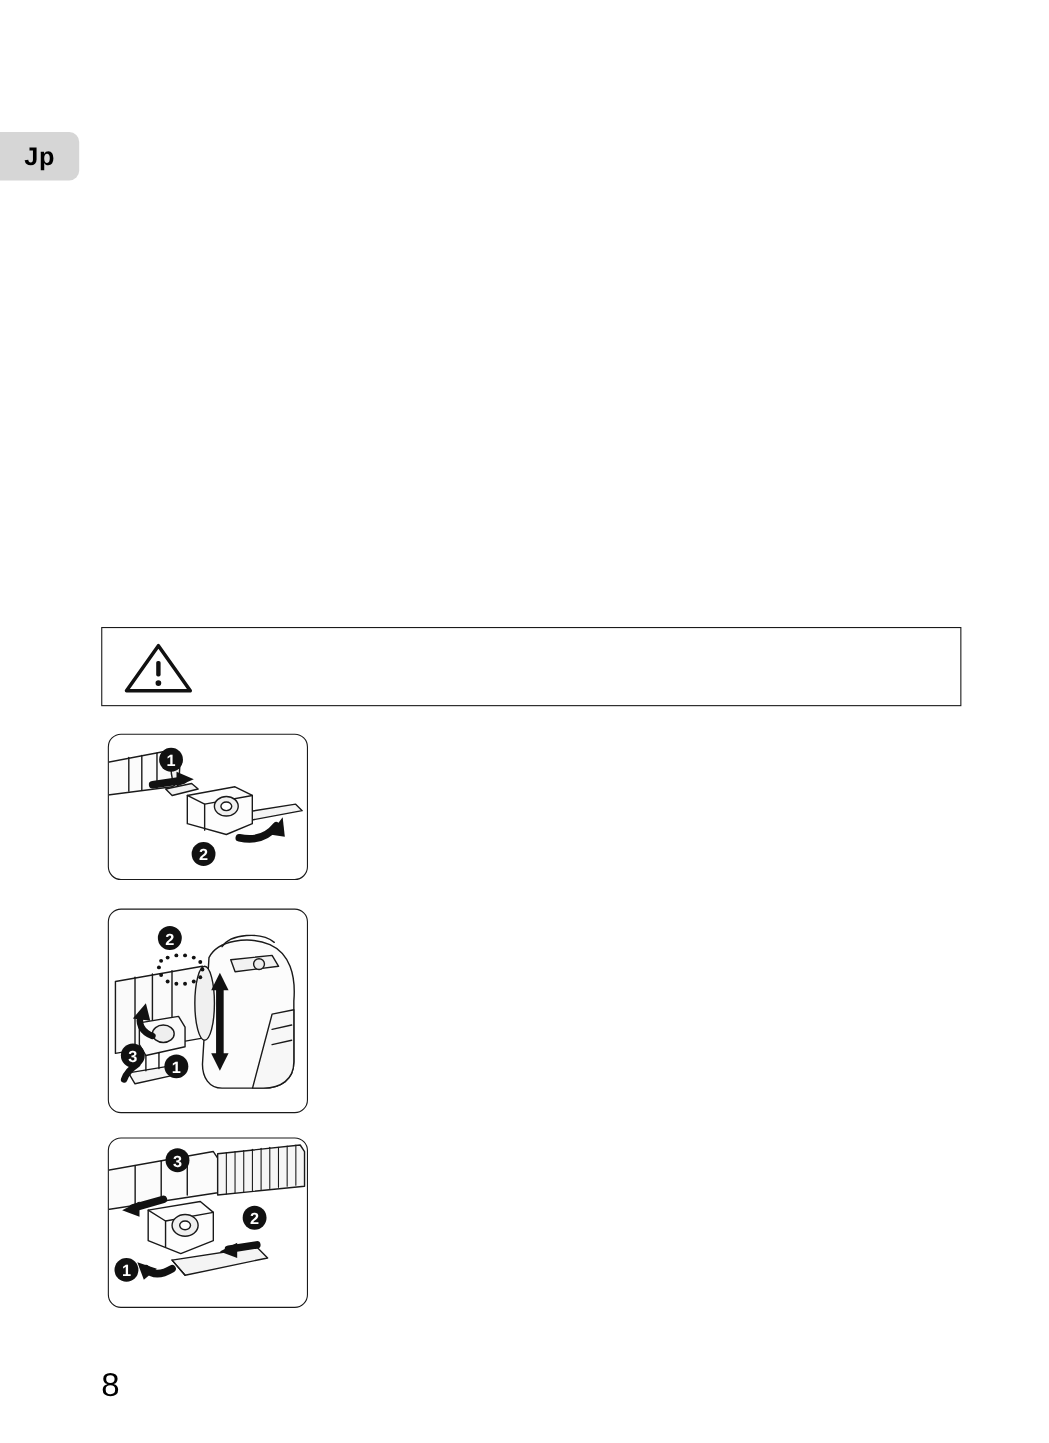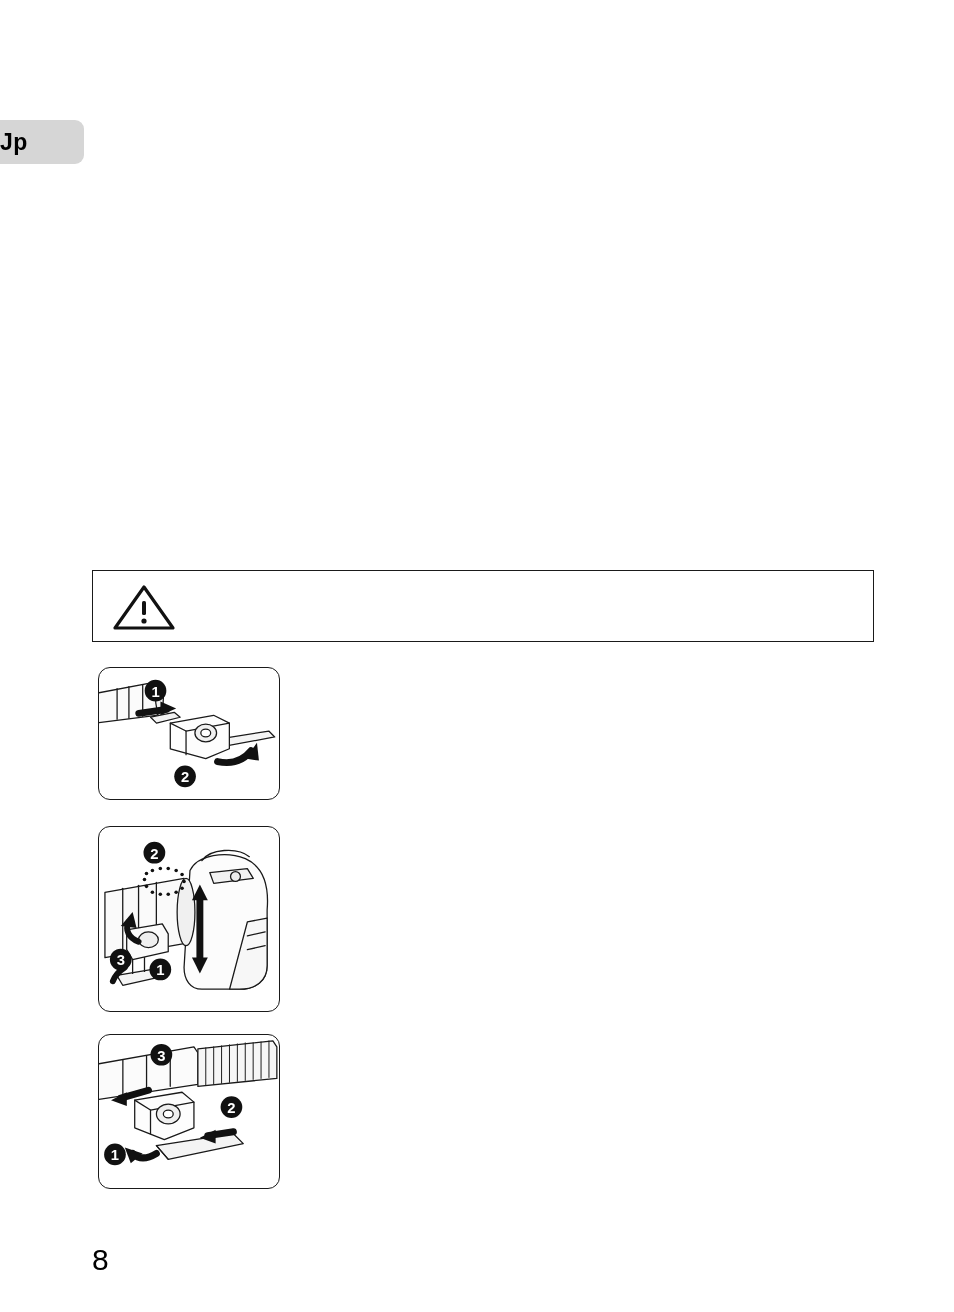--- a/index.html
+++ b/index.html
@@ -14,27 +14,28 @@
     font-family: "Liberation Sans", sans-serif;
     color: #000000;
     overflow: hidden;
   }
 
   
   .lang-tab {
     position: absolute;
     left: 0;
     top: 120px;
-    width: 84px;
+    width: 72px;
     height: 44px;
     background: #d6d6d6;
     border-top-right-radius: 9px;
     border-bottom-right-radius: 9px;
     display: flex;
     align-items: center;
+    justify-content: center;
   }
   .lang-tab span {
     font-size: 23px;
     font-weight: bold;
     color: #000;
     letter-spacing: 0.5px;
   }
 
   
   .caution-box {

